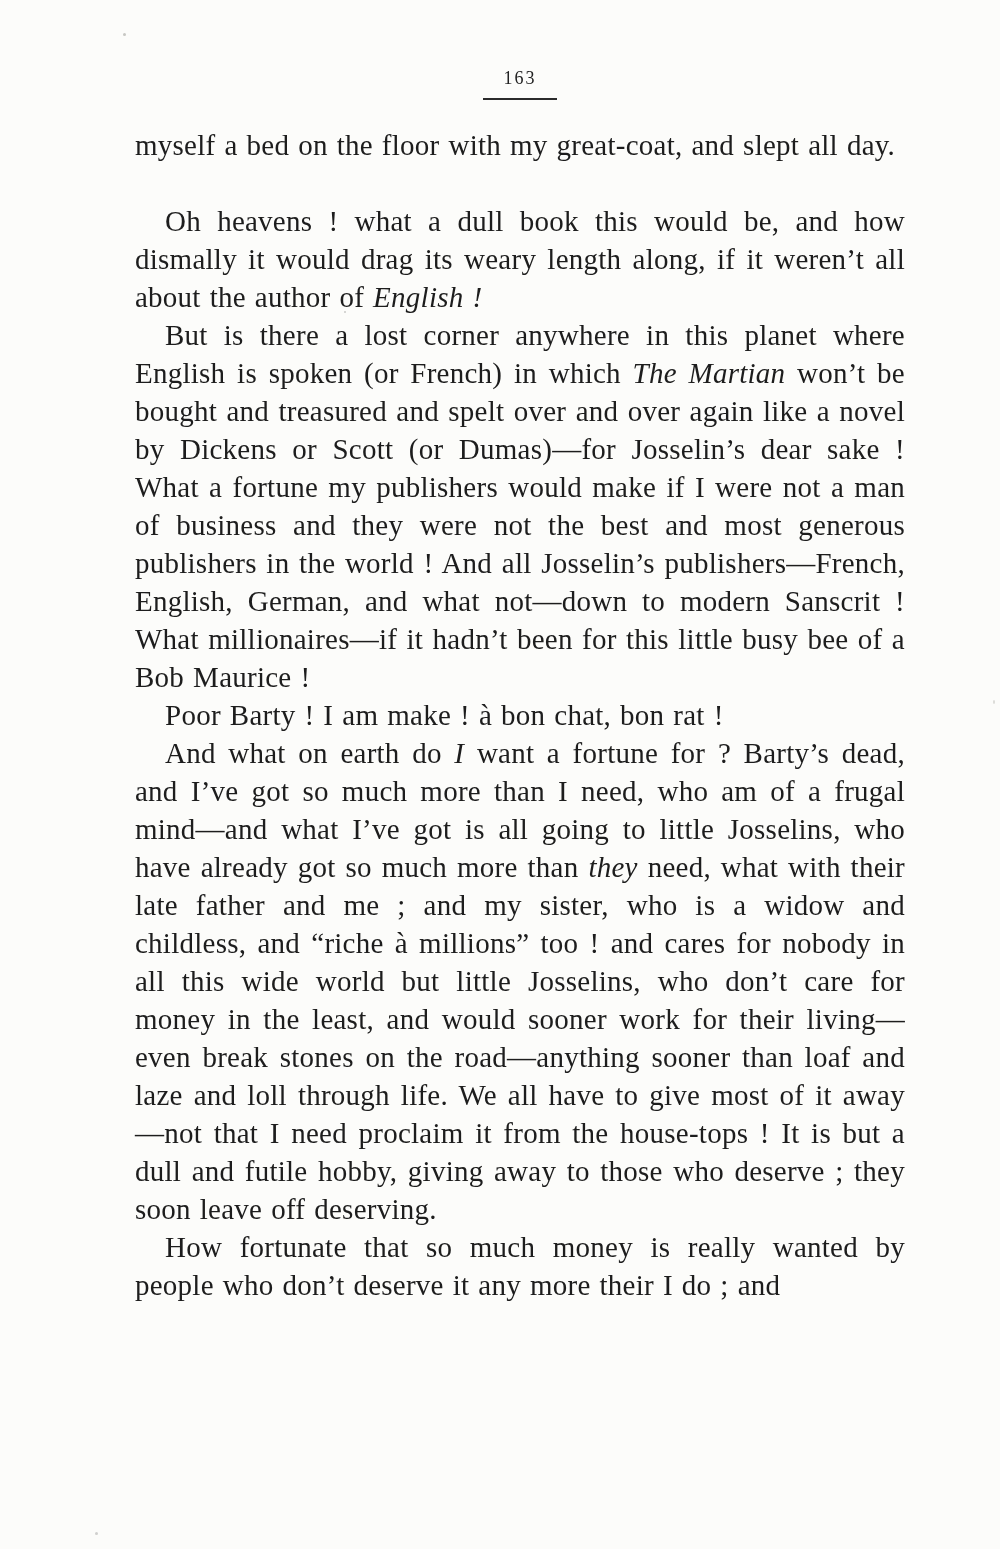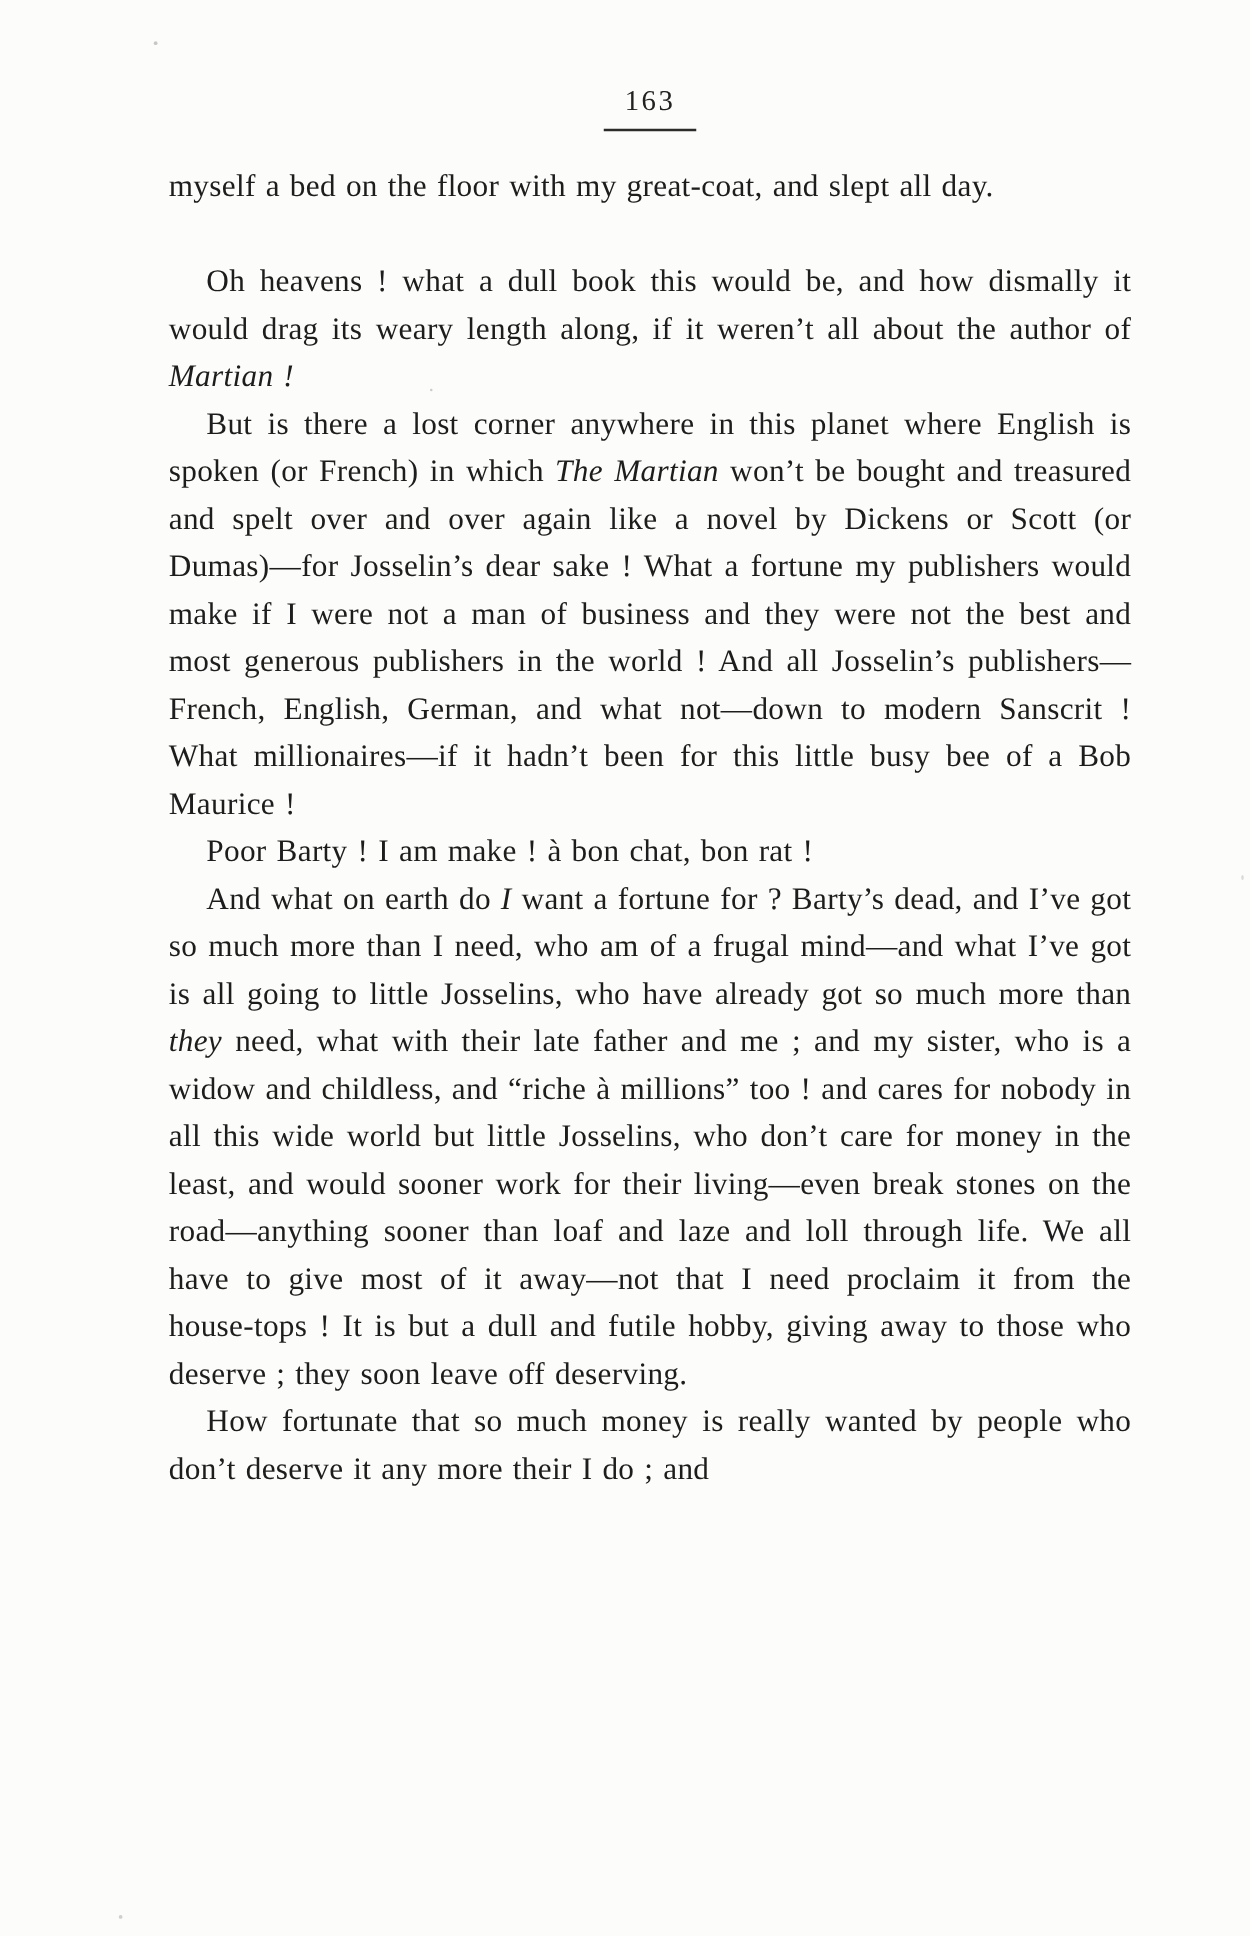--- a/index.html
+++ b/index.html
@@ -17,33 +17,33 @@
   }
   .page {
     position: absolute;
     inset: 0;
   }
   .page-header {
     margin: 68px 95px 0 135px;
     text-align: center;
   }
   .page-number {
-    font-size: 23px;
+    font-size: 18px;
     letter-spacing: 2px;
     color: #222;
   }
   .header-rule {
     width: 74px;
     height: 2px;
     background: #2b2b2b;
     margin: 9px auto 0 auto;
   }
   .text-block {
     margin: 26px 95px 0 135px;
-    font-size: 25px;
+    font-size: 29px;
     line-height: 38px;
     text-align: justify;
     letter-spacing: 0.25px;
     word-spacing: 1.5px;
   }
   .text-block p {
     margin: 0;
     text-indent: 30px;
   }
   .text-block p.no-indent {
@@ -75,21 +75,21 @@
     <div class="header-rule"></div>
   </div>
 
   <div class="text-block">
 
     <p class="no-indent">
       <span>myself a bed on the floor with my great-coat, and slept all day.</span>
     </p>
 
     <p class="space-above">
-      <span>Oh heavens ! what a dull book this would be, and how dismally it would drag its weary length along, if it weren’t all about the author of </span><span class="it">Martian !</span>
+      <span>Oh heavens ! what a dull book this would be, and how dismally it would drag its weary length along, if it weren’t all about the author of </span><span class="it">English !</span>
     </p>
 
     <p>
       <span>But is there a lost corner anywhere in this planet where English is spoken (or French) in which </span><span class="it">The Martian</span><span> won’t be bought and treasured and spelt over and over again like a novel by Dickens or Scott (or Dumas)—for Josselin’s dear sake !  What a fortune my publishers would make if I were not a man of business and they were not the best and most generous publishers in the world !  And all Josselin’s publishers—French, English, German, and what not—down to modern Sanscrit !  What millionaires—if it hadn’t been for this little busy bee of a Bob Maurice !</span>
     </p>
 
     <p>
       <span>Poor Barty !  I am make ! à bon chat, bon rat !</span>
     </p>
 

